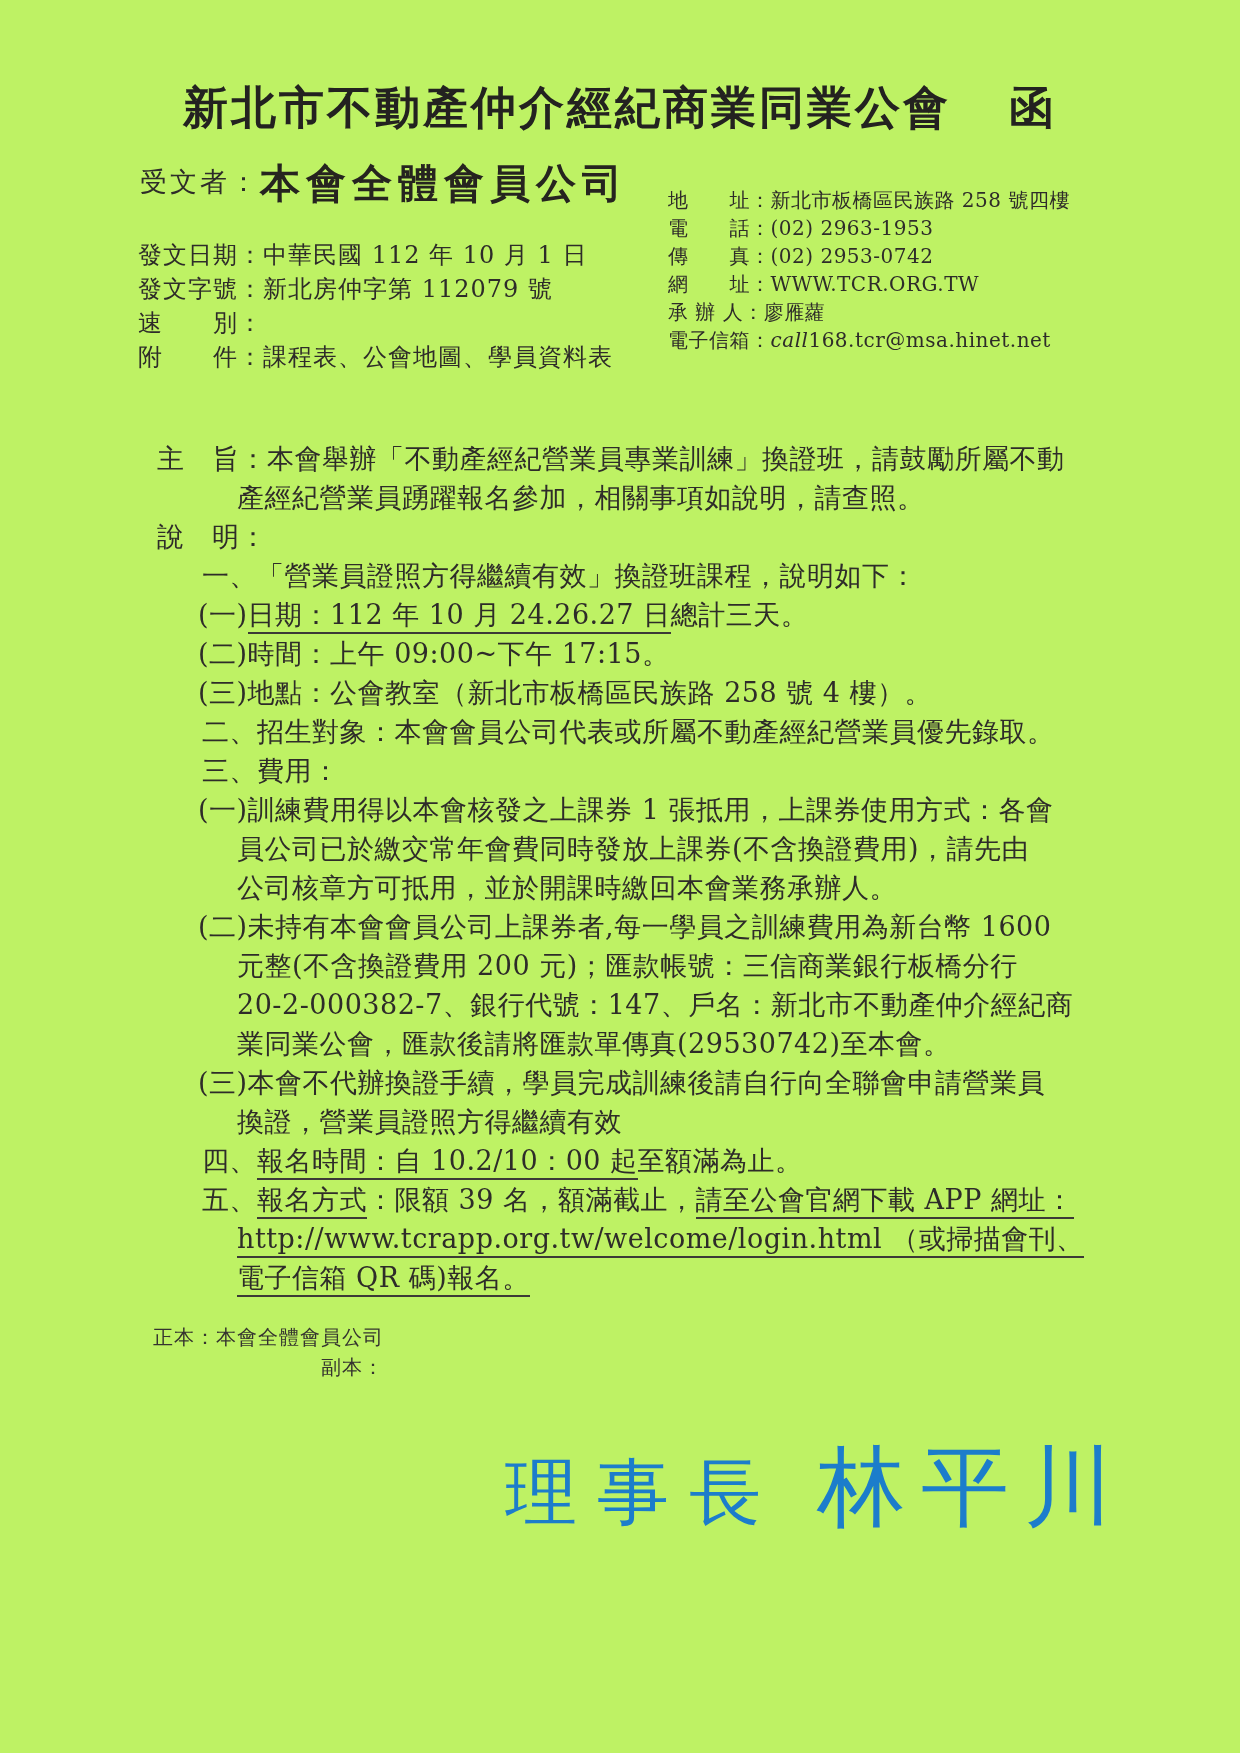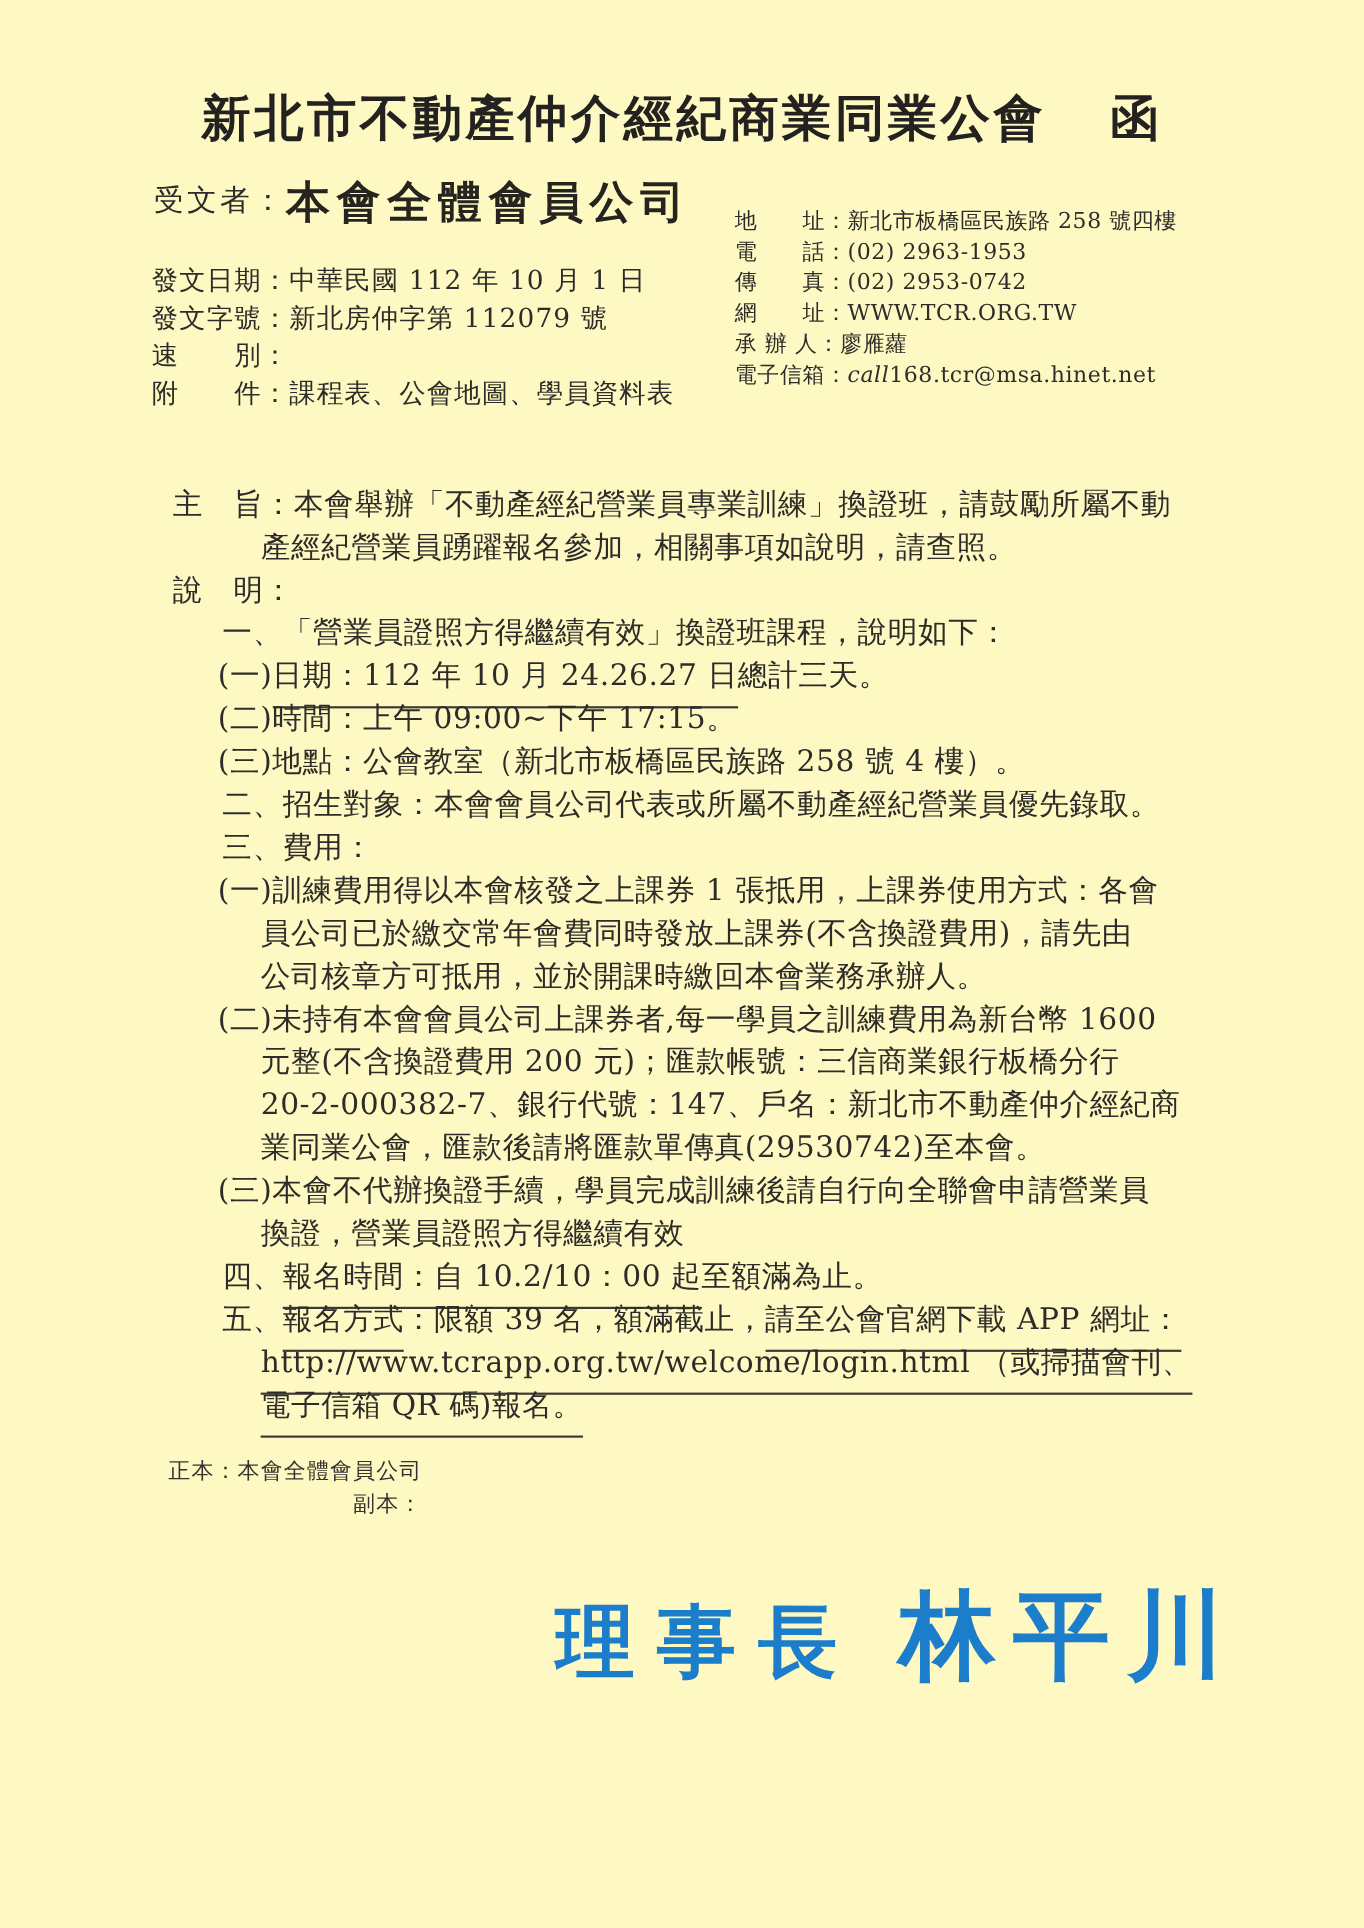--- a/index.html
+++ b/index.html
@@ -38,41 +38,41 @@
   
   .body-block{
     position:absolute;left:157px;top:439px;width:900px;
     font-size:27px;line-height:39px;letter-spacing:0.5px;
   }
   .line{white-space:pre;}
   .l-label{margin-left:0;}
   .l-num{margin-left:45px;}
   .l-paren{margin-left:41px;}
   .l-cont{margin-left:80px;}
-  .u{border-bottom:2px solid #3c3a36;padding-bottom:12px;}
+  .u{border-bottom:2px solid #3c3a36;padding-bottom:2px;}
   .i{font-style:italic;}
   
   .footer-block{
     position:absolute;left:153px;top:1322px;
     font-size:20px;line-height:30px;letter-spacing:1px;white-space:pre;
     color:#35332f;
     text-align:right;
   }
   .signature{
     position:absolute;left:505px;top:1428px;
-    white-space:nowrap;font-weight:700;
+    white-space:nowrap;font-weight:400;
   }
   .signature .sig-title{font-size:72px;letter-spacing:20px;}
   .signature .sig-gap{display:inline-block;width:36px;}
   .signature .sig-name{font-size:88px;letter-spacing:16px;}
 </style>
 </head>
 <body>
 
-<div class="page" style="background: #fef9c3; color: rgb(46, 44, 41);">
+<div class="page" style="background: #bef264; color: rgb(46, 44, 41);">
 
   <div class="doc-title">
     <span>新北市不動產仲介經紀商業同業公會</span><span class="gap"></span><span>函</span>
   </div>
 
   <div class="recipient">
     <span class="lab">受文者：</span><span class="val">本會全體會員公司</span>
   </div>
 
   <div class="meta-block"><div class="line "><span>發文日期：中華民國 112 年 10 月 1 日</span></div><div class="line "><span>發文字號：新北房仲字第 112079 號</span></div><div class="line "><span>速　　別：</span></div><div class="line "><span>附　　件：課程表、公會地圖、學員資料表</span></div></div>

